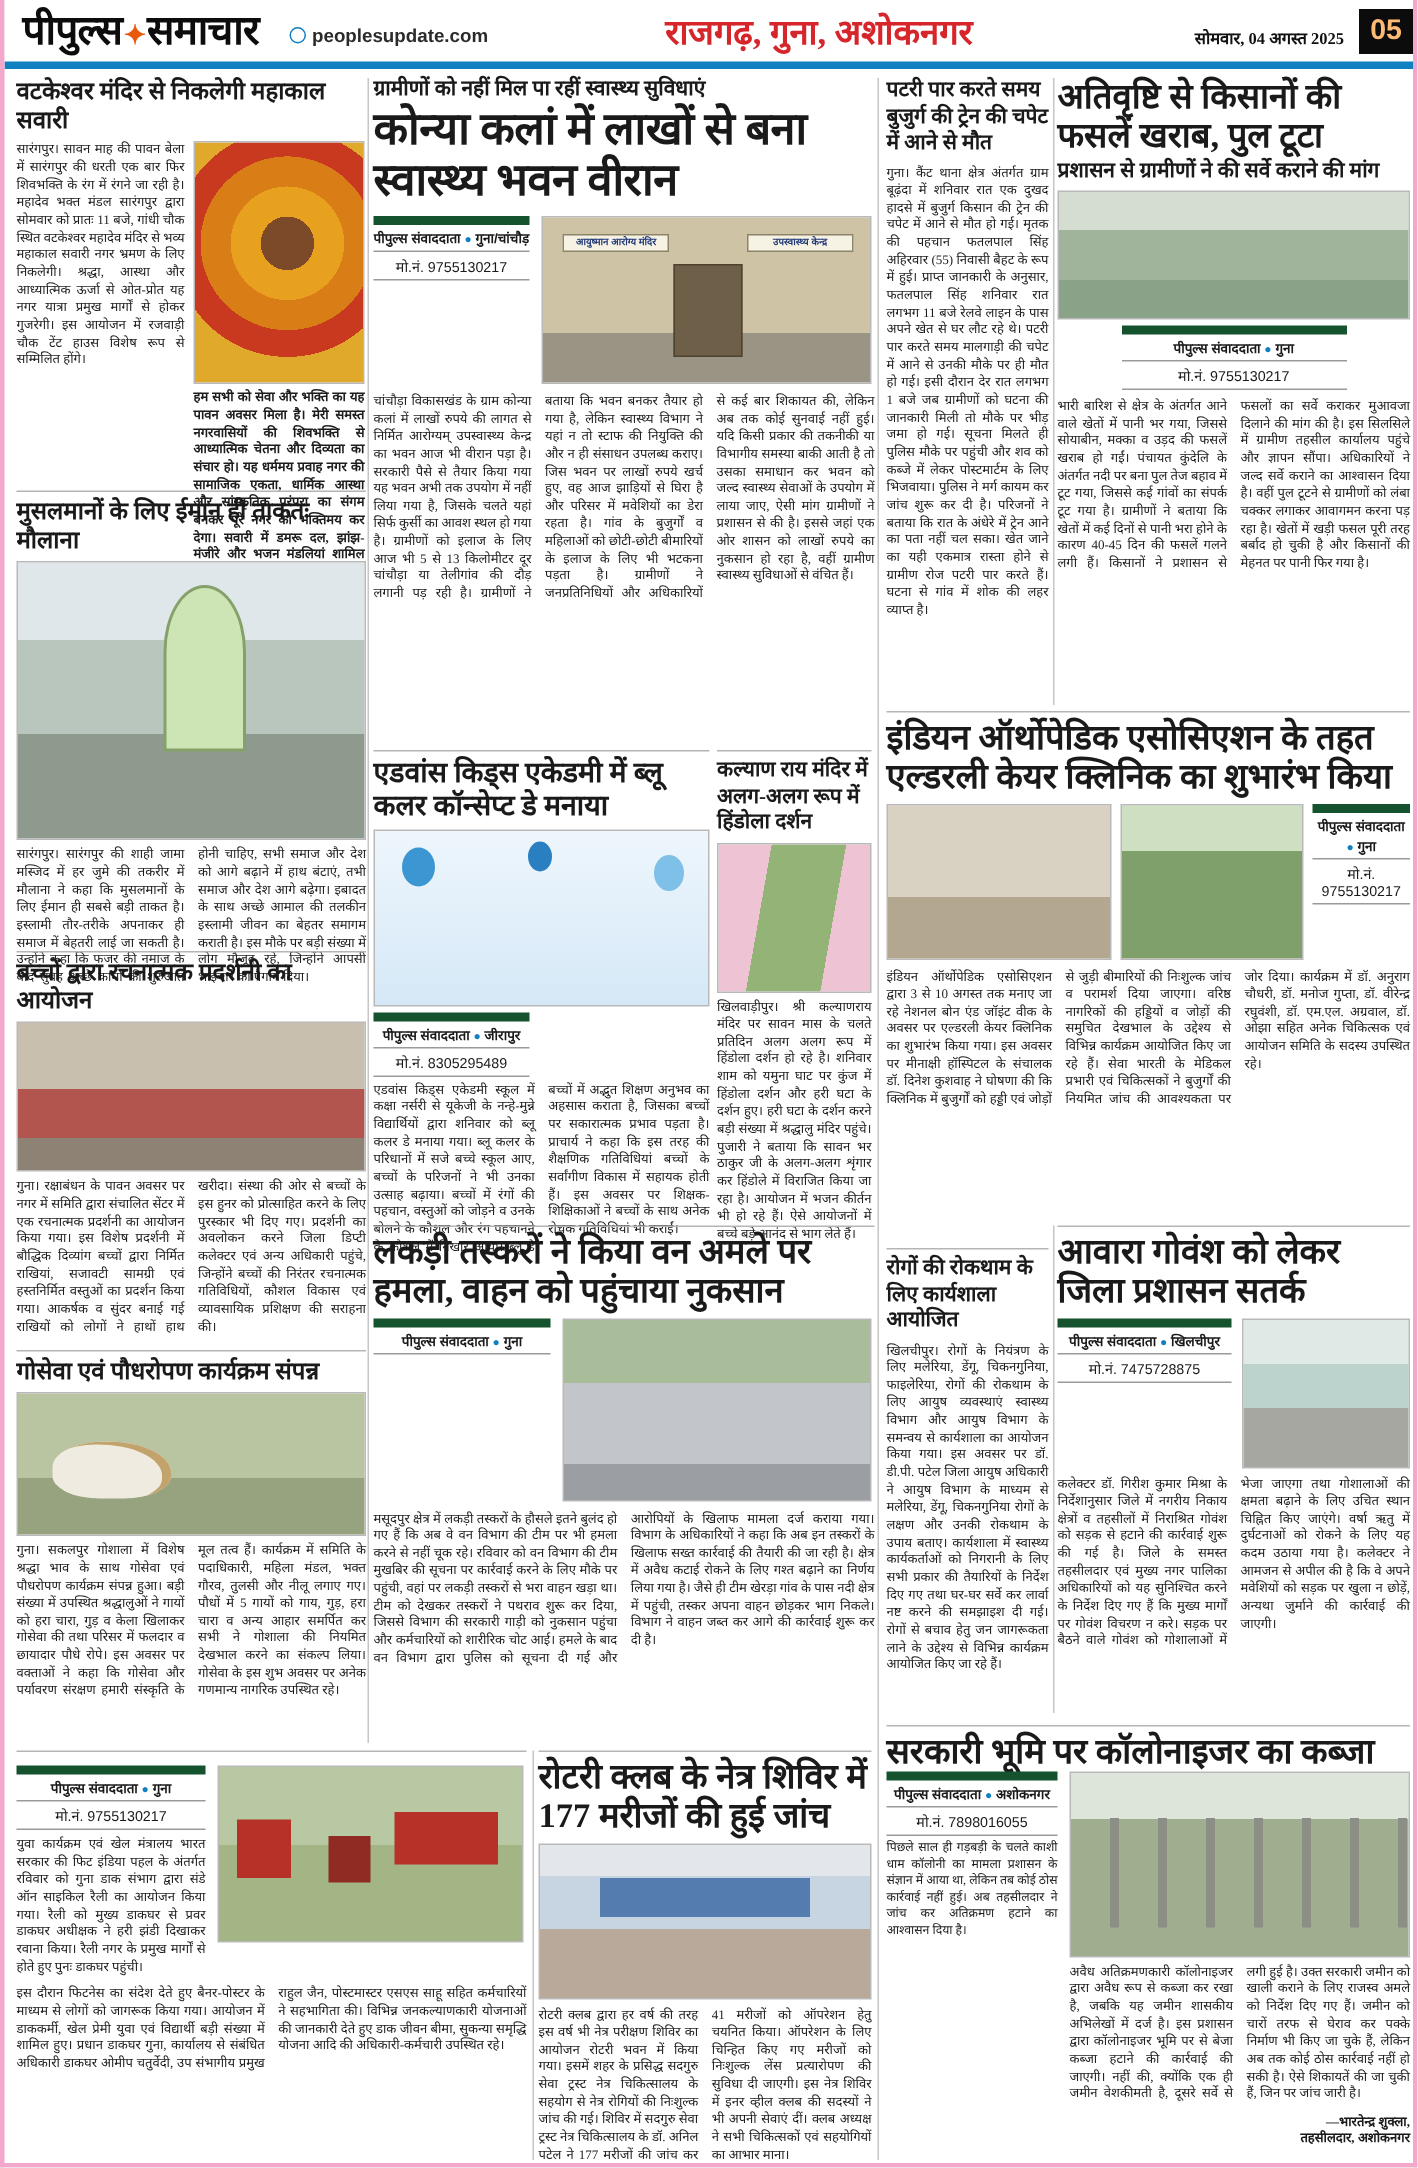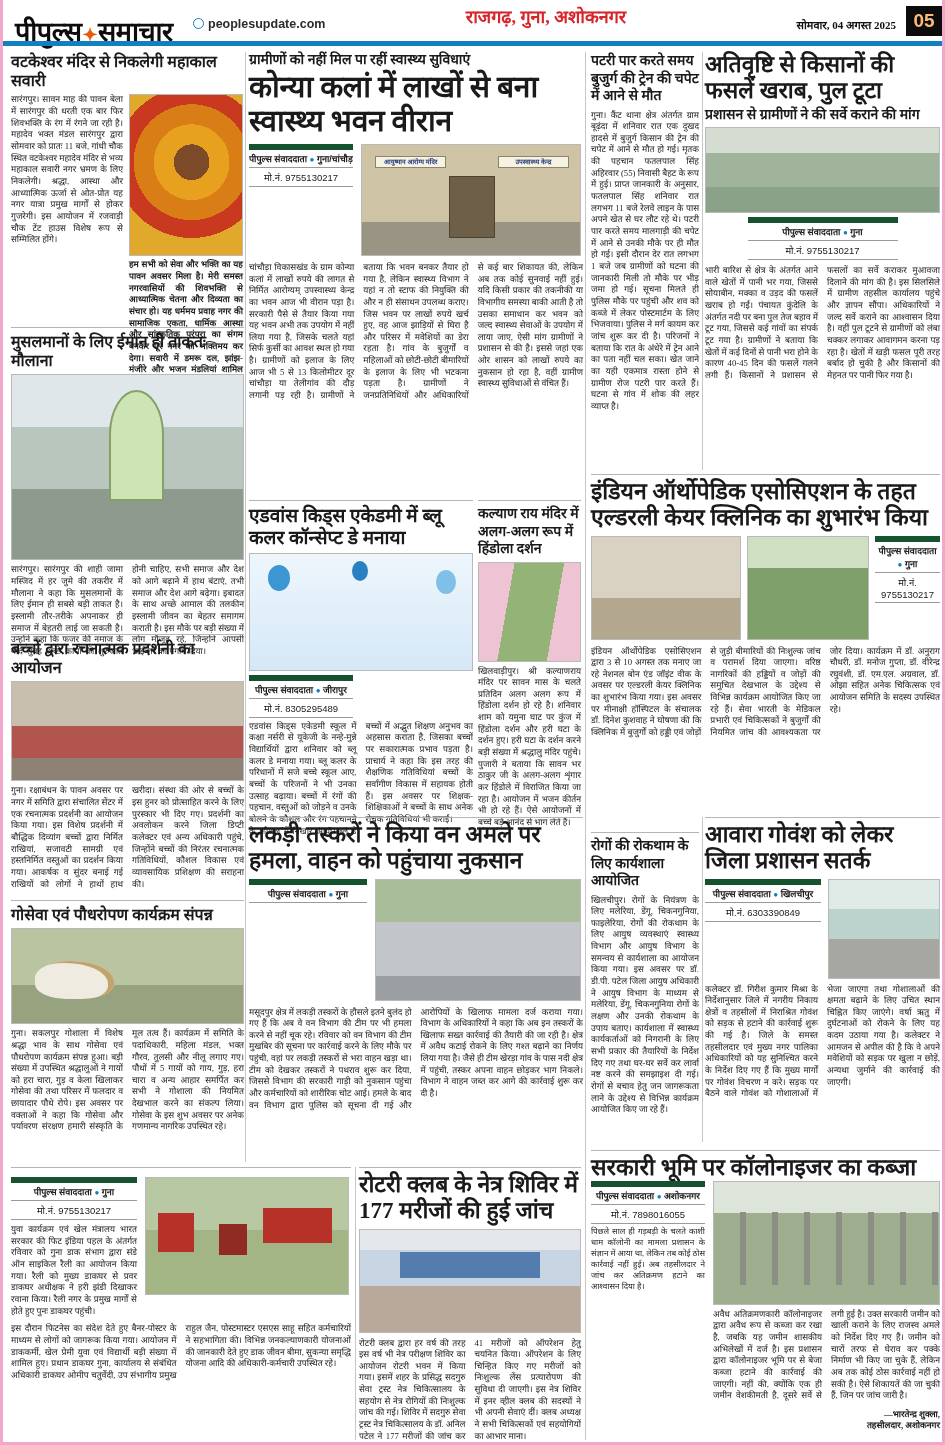--- a/index.html
+++ b/index.html
@@ -1,25 +1,25 @@
 <!DOCTYPE html>
 <html><head>
 <meta charset="utf-8">
 <style>
   html,body{margin:0;padding:0;background:#e9e9e9;}
   .page{position:relative;width:945px;height:1445px;background:#ffffff;margin:0 auto;overflow:hidden;
         font-family:"Liberation Serif","DejaVu Sans",serif;color:#1a1a1a;
         border-left:3px solid #f2a7cb;border-right:3px solid #f2a7cb;border-bottom:3px solid #f2a7cb;box-sizing:border-box;}
   
   .hdr{position:absolute;left:0;top:0;width:945px;height:41px;background:#fff;}
-  .logo{position:absolute;left:12px;top:12px;font-weight:800;font-size:27px;letter-spacing:-.5px;color:#0c0c0c;font-family:Liberation Sans, sans-serif;}
+  .logo{position:absolute;left:12px;top:0;font-weight:800;font-size:27px;letter-spacing:-.5px;color:#0c0c0c;font-family:Liberation Sans, sans-serif;}
   .logo .star{color:#e8590c;font-size:18px;margin:0 1px;}
   .site{position:absolute;left:190px;top:17px;font-size:12.5px;font-weight:700;color:#2b2b2b;font-family:"Liberation Sans",sans-serif;}
   .globe{display:inline-block;width:9px;height:9px;border:1.5px solid #1080c0;border-radius:50%;margin-right:4px;vertical-align:-1px;}
-  .region{position:absolute;left:543px;top:4px;transform:translateX(-50%);font-size:18px;font-weight:800;color:#d6252b;white-space:nowrap;}
+  .region{position:absolute;left:543px;top:4px;transform:translateX(-50%);font-size:23px;font-weight:800;color:#d6252b;white-space:nowrap;}
   .dateline{position:absolute;right:52px;top:17px;font-size:11px;font-weight:700;color:#111;}
   .pageno{position:absolute;right:6px;top:6px;width:36px;height:30px;background:#0c0c0c;color:#fdba74;font-size:19px;font-weight:700;
           display:flex;align-items:center;justify-content:center;font-family:"Liberation Sans",sans-serif;}
   .bluerule{position:absolute;left:0;top:41px;width:945px;height:5px;background:#1080c0;}
   
   .art{position:absolute;box-sizing:border-box;}
   .kicker{font-size:14px;font-weight:700;line-height:1.15;}
   .h-xl{font-size:30px;font-weight:800;line-height:1.13;letter-spacing:-.3px;}
   .h-lg{font-size:23px;font-weight:800;line-height:1.12;}
   .h-md{font-size:19px;font-weight:800;line-height:1.15;}
@@ -193,21 +193,21 @@
   <div class="art topline" style="left:588px;top:817px;width:108px;height:330px;margin-top:15px;">
     <div class="h-xs">रोगों की रोकथाम के लिए कार्यशाला आयोजित</div>
     <div class="bd" style="margin-top:5px;">खिलचीपुर। रोगों के नियंत्रण के लिए मलेरिया, डेंगू, चिकनगुनिया, फाइलेरिया, रोगों की रोकथाम के लिए आयुष व्यवस्थाएं स्वास्थ्य विभाग और आयुष विभाग के समन्वय से कार्यशाला का आयोजन किया गया। इस अवसर पर डॉ. डी.पी. पटेल जिला आयुष अधिकारी ने आयुष विभाग के माध्यम से मलेरिया, डेंगू, चिकनगुनिया रोगों के लक्षण और उनकी रोकथाम के उपाय बताए। कार्यशाला में स्वास्थ्य कार्यकर्ताओं को निगरानी के लिए सभी प्रकार की तैयारियों के निर्देश दिए गए तथा घर-घर सर्वे कर लार्वा नष्ट करने की समझाइश दी गई। रोगों से बचाव हेतु जन जागरूकता लाने के उद्देश्य से विभिन्न कार्यक्रम आयोजित किए जा रहे हैं।</div>
   </div>
 
   <div class="art topline" style="left:702px;top:817px;width:235px;height:325px;">
     <div class="h-lg">आवारा गोवंश को लेकर जिला प्रशासन सतर्क</div>
     <div class="row" style="margin-top:5px;gap:7px;">
       <div style="width:116px;">
         <div class="byline"><span>पीपुल्स संवाददाता</span> <span class="dot">●</span> <span>खिलचीपुर</span></div>
-        <div class="phone">मो.नं. 6303390849</div>
+        <div class="phone">मो.नं. 7475728875</div>
       </div>
       <div class="ph ph-street" style="width:112px;height:100px;"></div>
     </div>
     <div class="bd bd2" style="margin-top:5px;height:178px;">कलेक्टर डॉ. गिरीश कुमार मिश्रा के निर्देशानुसार जिले में नगरीय निकाय क्षेत्रों व तहसीलों में निराश्रित गोवंश को सड़क से हटाने की कार्रवाई शुरू की गई है। जिले के समस्त तहसीलदार एवं मुख्य नगर पालिका अधिकारियों को यह सुनिश्चित करने के निर्देश दिए गए हैं कि मुख्य मार्गों पर गोवंश विचरण न करे। सड़क पर बैठने वाले गोवंश को गोशालाओं में भेजा जाएगा तथा गोशालाओं की क्षमता बढ़ाने के लिए उचित स्थान चिह्नित किए जाएंगे। वर्षा ऋतु में दुर्घटनाओं को रोकने के लिए यह कदम उठाया गया है। कलेक्टर ने आमजन से अपील की है कि वे अपने मवेशियों को सड़क पर खुला न छोड़ें, अन्यथा जुर्माने की कार्रवाई की जाएगी।</div>
   </div>
 
   <div class="art topline" style="left:8px;top:900px;width:233px;height:263px;">
     <div class="h-sm">गोसेवा एवं पौधरोपण कार्यक्रम संपन्न</div>
     <div class="ph ph-cow" style="width:233px;height:96px;margin-top:4px;">
         <div class="cow"></div>

